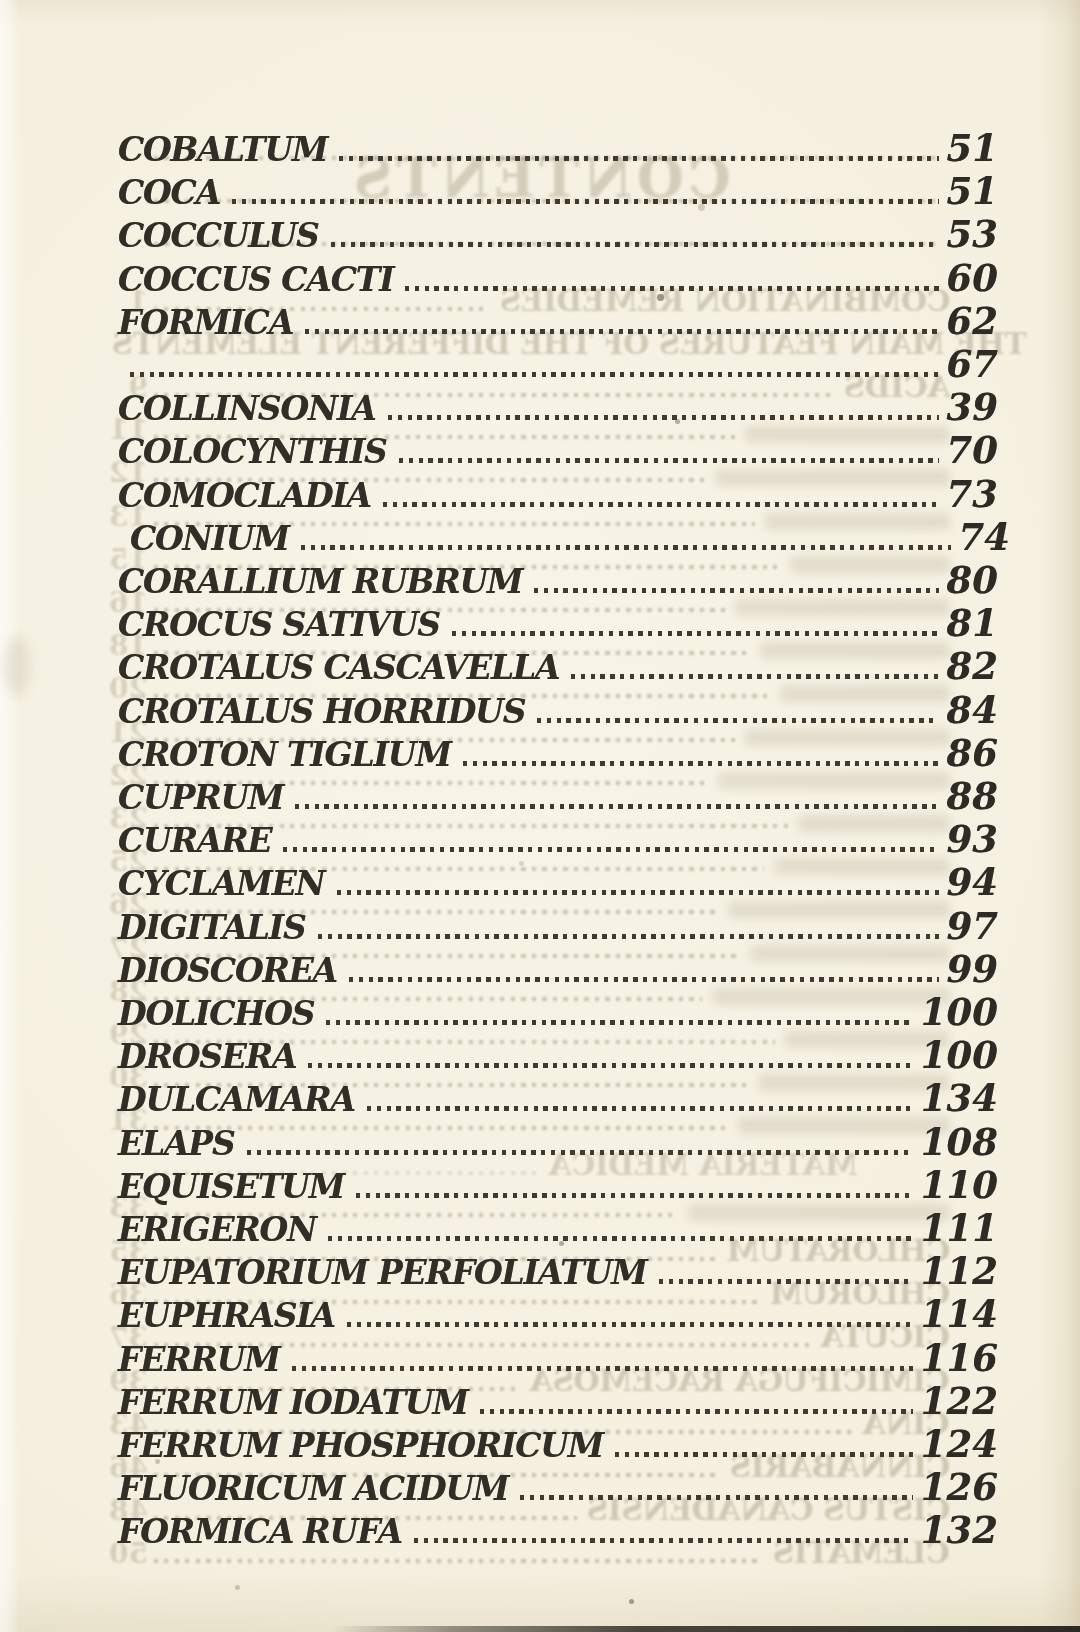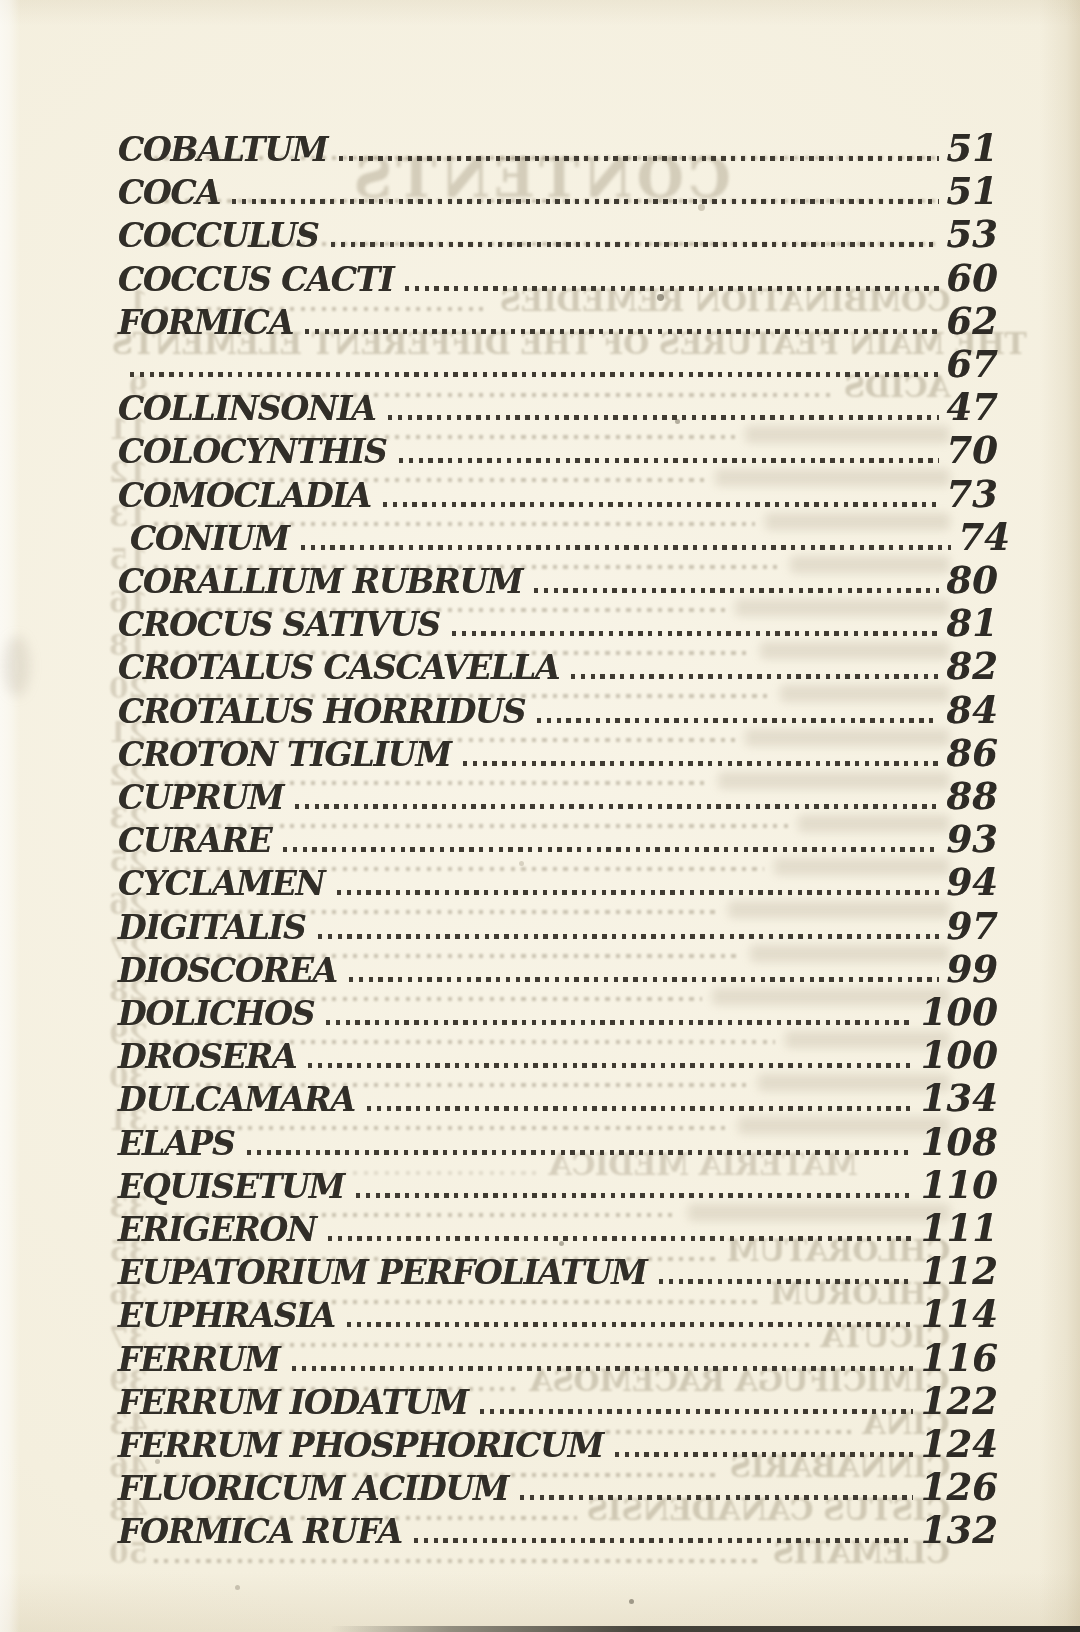--- a/index.html
+++ b/index.html
@@ -292,21 +292,21 @@
         <span class="ldr"></span>
         <span class="pg">62</span>
       </div>
       <div class="row" style="top: 346px;">
         <span class="ldr"></span>
         <span class="pg">67</span>
       </div>
       <div class="row" style="top: 389.2px;">
         <span class="nm">COLLINSONIA</span>
         <span class="ldr"></span>
-        <span class="pg">47</span>
+        <span class="pg">39</span>
       </div>
       <div class="row" style="top: 432.4px;">
         <span class="nm">COLOCYNTHIS</span>
         <span class="ldr"></span>
         <span class="pg">70</span>
       </div>
       <div class="row" style="top: 475.6px;">
         <span class="nm">COMOCLADIA</span>
         <span class="ldr"></span>
         <span class="pg">73</span>

